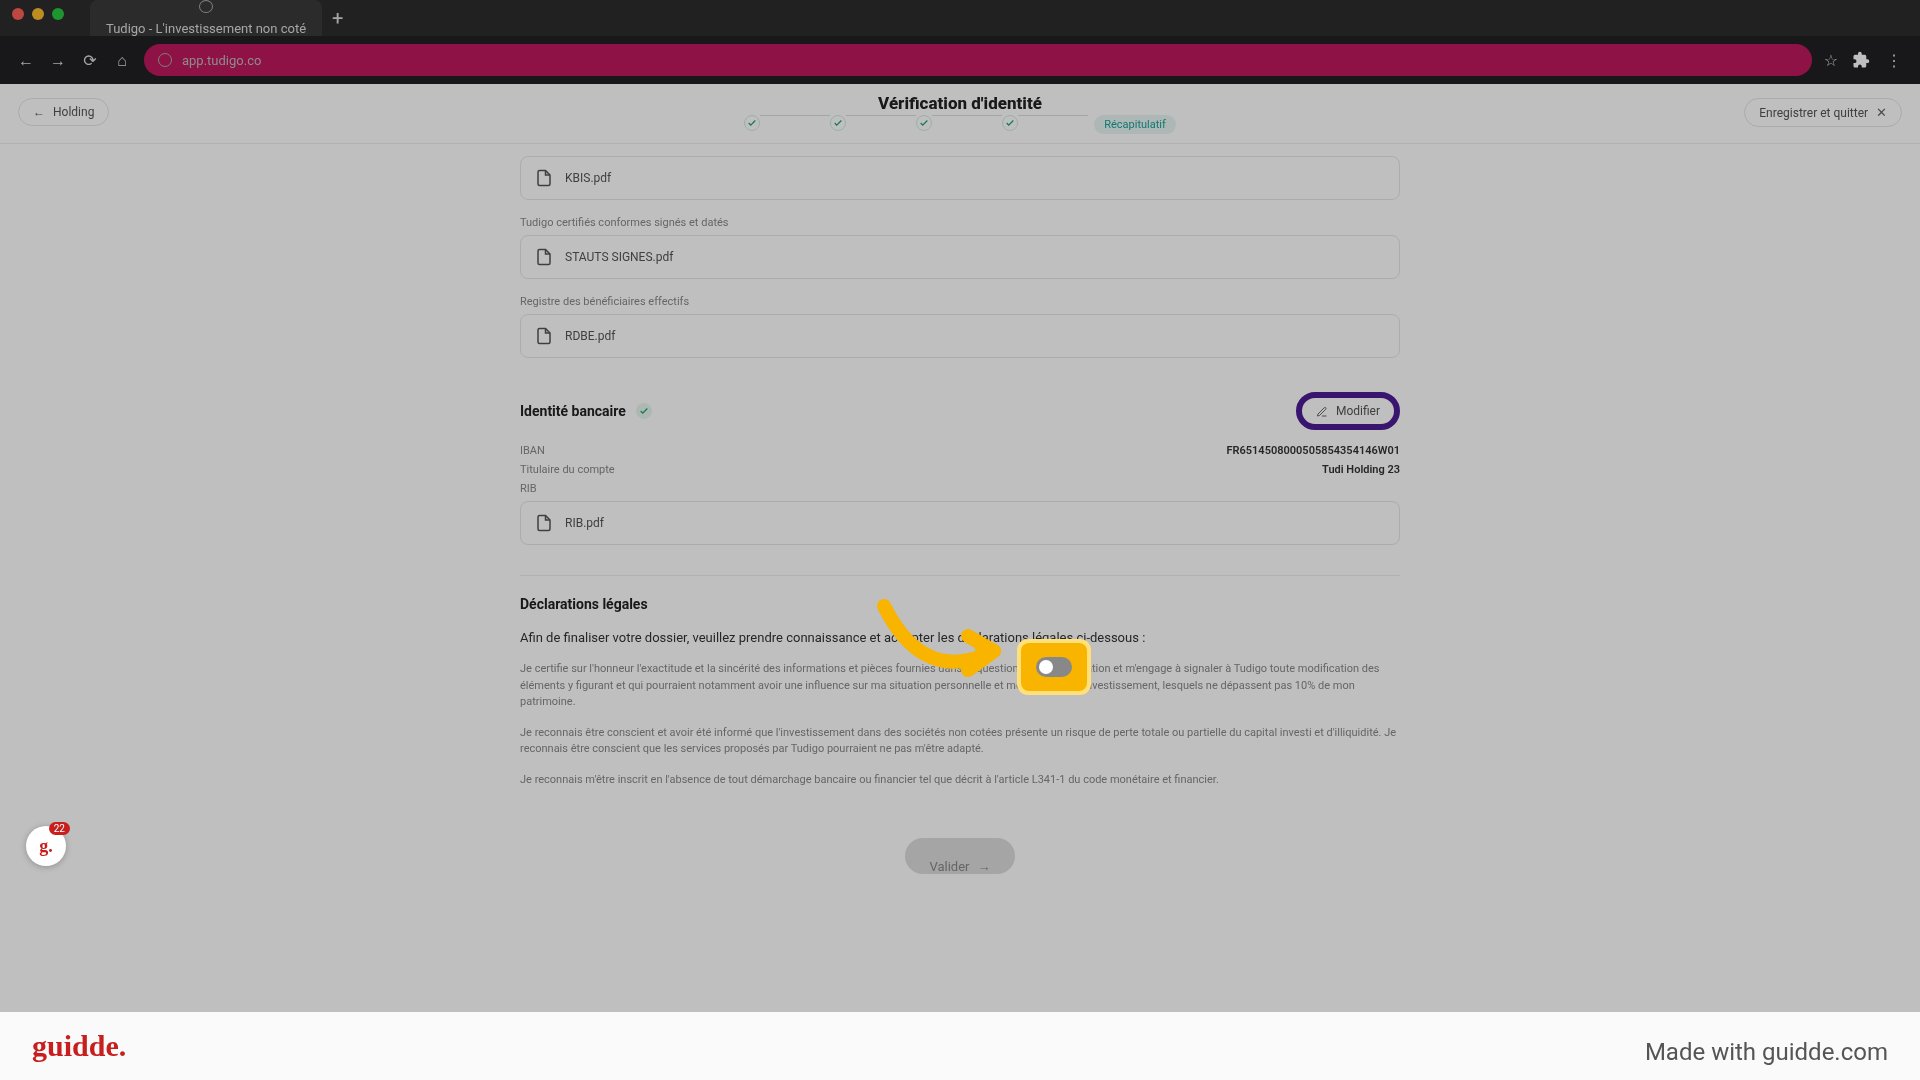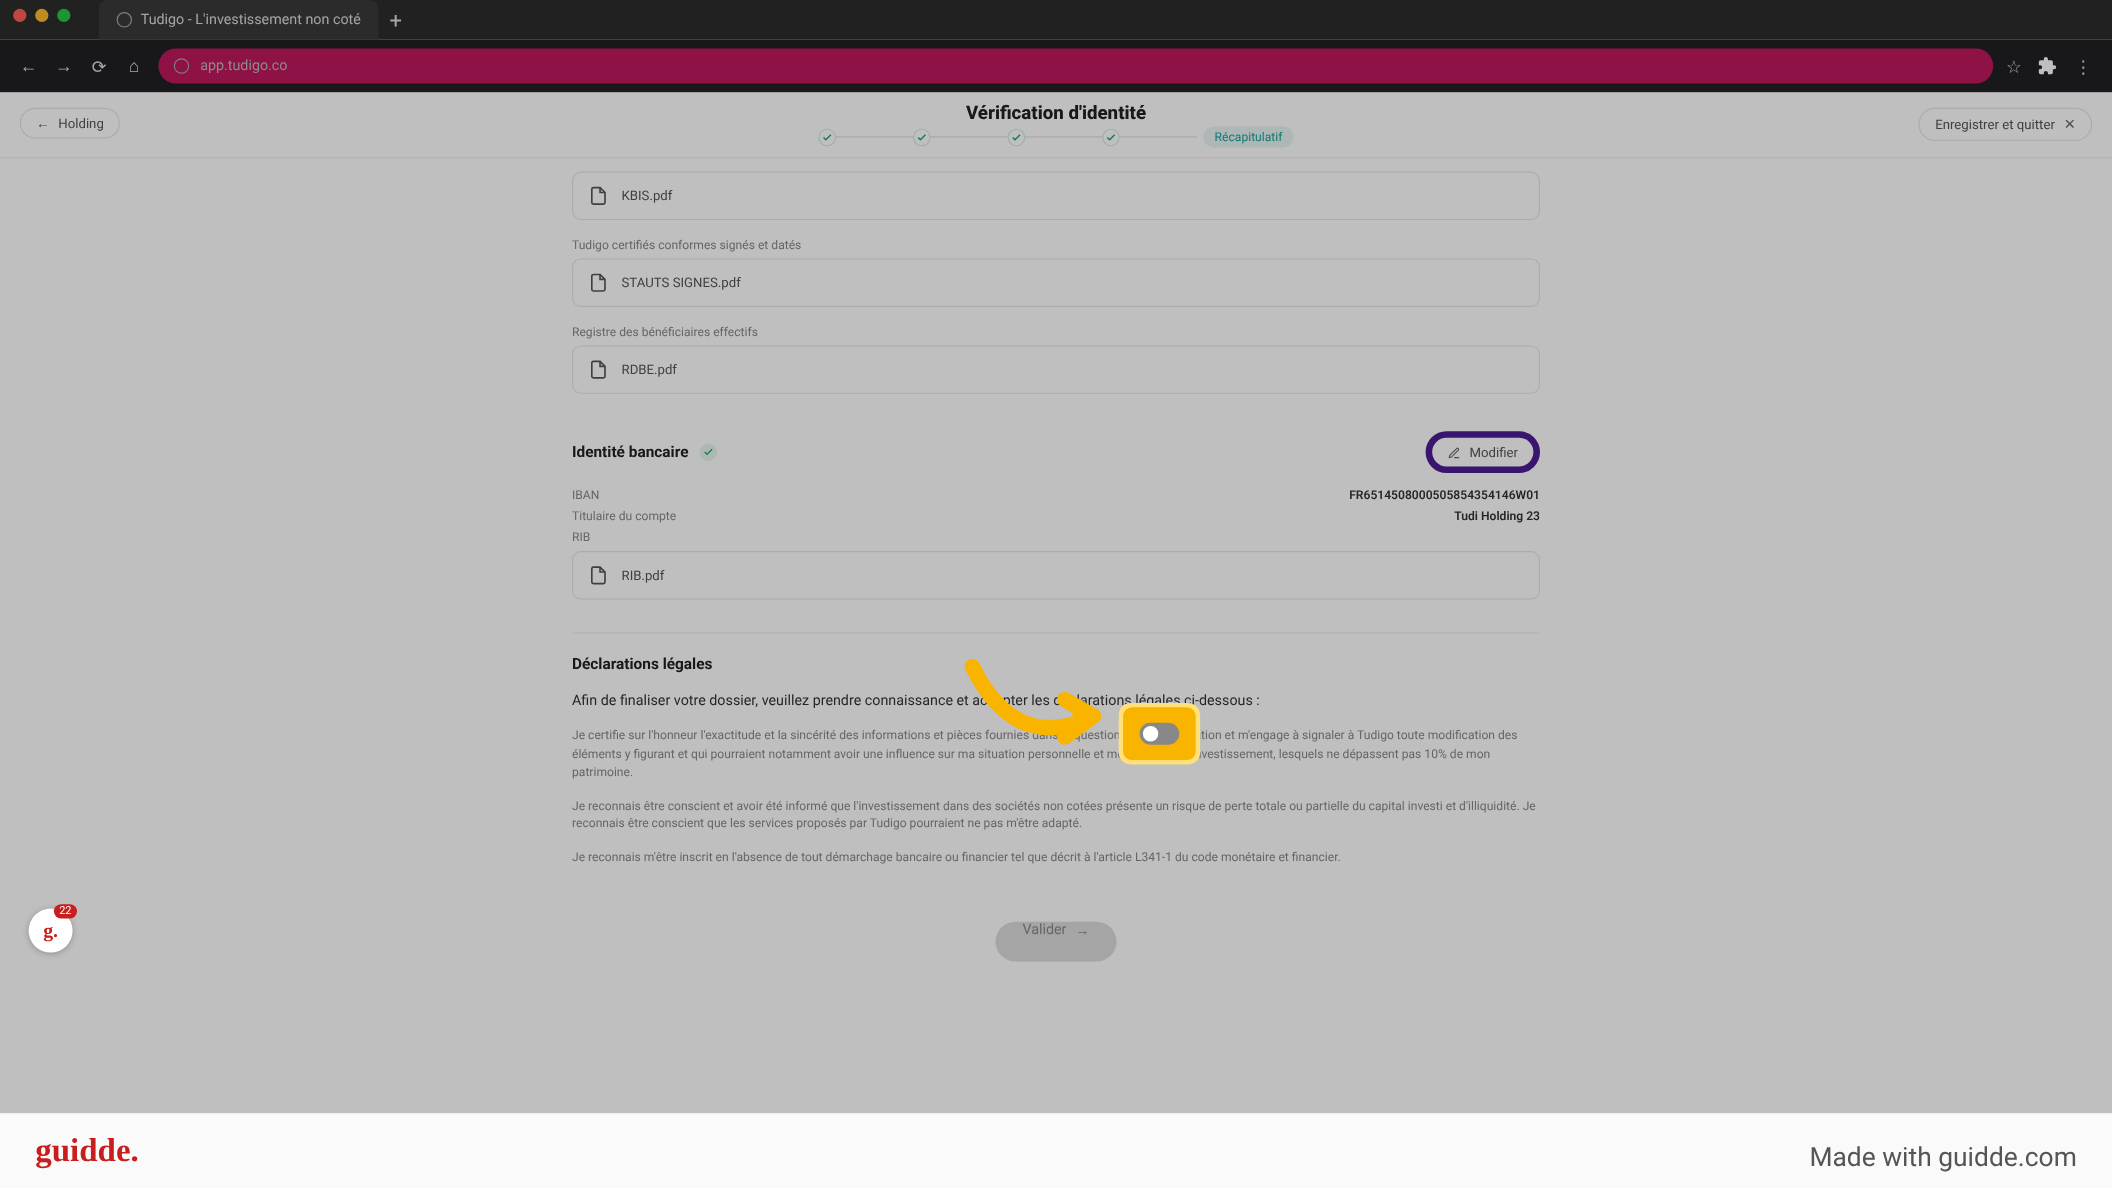--- a/index.html
+++ b/index.html
@@ -7,42 +7,42 @@
 
   
   .dim-overlay { position:absolute; inset:0; background: rgba(0,0,0,0.25); z-index: 5; pointer-events:none; }
 
   
   .browser-top { height: 28px; background: #2d2d2d; display:flex; align-items:center; padding:0 12px; gap:10px; }
   .traffic { display:flex; gap:8px; }
   .dot { width:12px; height:12px; border-radius:50%; }
   .dot.red{background:#ff5f57;} .dot.yellow{background:#febc2e;} .dot.green{background:#28c840;}
   .tab-strip{ display:flex; align-items:center; background:#2d2d2d; height:36px; padding-left:90px; margin-top:-28px; }
-  .browser-tab{ display:flex; align-items:center; gap:8px; color:#ddd; font-size:13px; padding:0 16px; background:#3a3a3a; height:100%; border-top-left-radius:8px; border-top-right-radius:8px; }
+  .browser-tab{ display:flex; align-items:center; gap:8px; color:#ddd; font-size:13px; padding:0 16px; background:#3a3a3a; height:100%; border-top-left-radius:8px; border-top-right-radius:8px;flex-direction:column; }
   .tab-globe{ width:14px;height:14px; border:1.5px solid #aaa; border-radius:50%; position:relative;}
   .new-tab{ color:#ddd; font-size:20px; margin-left:10px; }
 
   .addr-bar{ height:48px; background:#202124; display:flex; align-items:center; padding:0 16px; gap:12px; }
   .addr-btn{ color:#ddd; font-size:16px; width:20px; text-align:center; }
   .url-pill{ flex:1; background:#be185d; border-radius:20px; height:32px; display:flex; align-items:center; padding:0 14px; gap:10px; color:#bbb; font-size:13px; }
   .url-pill .globe{ width:14px;height:14px;border:1.5px solid #aaa;border-radius:50%; }
   .addr-right{ display:flex; gap:14px; color:#ddd; align-items:center; }
   .star{ font-size:16px; }
   .puzzle{ width:18px; height:18px; }
 
   
   .page { background:#ffffff; position:relative; height: calc(100% - 112px); }
 
   
   .header-row{ height:60px; border-bottom:1px solid #eee; position:relative; display:flex; flex-direction:column; align-items:center; justify-content:center; }
   .page-title{ font-weight:800; font-size:17px; color:#222; }
   .back-btn{ position:absolute; left:18px; top:14px; border:1px solid #e4e4e4; border-radius:20px; padding:6px 14px; display:flex; align-items:center; gap:8px; font-size:12px; color:#555; background:#fff; }
   .save-quit{ position:absolute; right:18px; top:14px; border:1px solid #e4e4e4; border-radius:20px; padding:6px 14px; display:flex; align-items:center; gap:8px; font-size:12px; color:#555; background:#fff;}
 
-  .stepper{ display:flex; align-items:center; gap:0; margin-top:2px; }
+  .stepper{ display:flex; gap:0; margin-top:2px; }
   .step-dot{ width:16px;height:16px;border-radius:50%; background:#fff; border:1px solid #cfece0; display:flex;align-items:center;justify-content:center; }
   .step-dot svg{ width:10px;height:10px; }
   .step-line{ width:70px; height:1px; background:#ddd; }
   .step-current{ font-size:11px; color:#1aa198; background:#e7f6f3; padding:3px 10px; border-radius:10px; margin-left:6px; }
 
   .content{ width:880px; margin:0 auto; padding-top:12px; }
 
   .field-label{ font-size:11px; color:#888; margin-bottom:6px; }
   .file-row{ border:1px solid #e6e6e6; border-radius:8px; height:44px; display:flex; align-items:center; padding:0 14px; gap:12px; margin-bottom:16px; background:#fff;}
   .file-icon{ width:18px;height:18px; }
@@ -65,21 +65,21 @@
   .decl-para{ font-size:11px; color:#888; line-height:1.5; margin-bottom:14px;}
 
   
   .toggle-highlight{ position:absolute; left:1025px; top:647px; width:58px; height:40px; background:#f9b400; border-radius:4px; display:flex; align-items:center; justify-content:center; z-index:10; box-shadow:0 0 0 4px #f9b400, 0 0 0 8px #ffe07a; }
   .toggle{ width:36px; height:20px; background:#888; border-radius:12px; position:relative; }
   .toggle::after{ content:''; position:absolute; left:3px; top:3px; width:14px;height:14px; background:#fff; border-radius:50%; }
 
   
   .arrow-annot{ position:absolute; left:864px; top:596px; z-index:9; }
 
-  .validate-btn{ margin:50px auto 0; width:110px; height:36px; border-radius:20px; background:#dcdcdc; color:#888; font-size:13px; display:flex; align-items:flex-start; justify-content:center; gap:8px;}
+  .validate-btn{ margin:50px auto 0; width:110px; height:36px; border-radius:20px; background:#dcdcdc; color:#888; font-size:13px; display:flex; align-items:flex-end; justify-content:center; gap:8px;}
 
   
   .guidde-badge{ position:absolute; left:26px; top:826px; width:40px; height:40px; background:#fff; border-radius:50%; box-shadow:0 1px 6px rgba(0,0,0,0.25); display:flex; align-items:center; justify-content:center; z-index:6;}
   .guidde-badge .g{ color:#c81e1e; font-weight:800; font-size:18px; font-family:Georgia,serif;}
   .guidde-badge .g::after{ content:'.'; }
   .guidde-badge .count{ position:absolute; top:-4px; right:-4px; background:#c81e1e; color:#fff; font-size:10px; border-radius:10px; padding:1px 5px;}
 
   
   .footer{ position:absolute; left:0; right:0; bottom:0; height:68px; background:#fafafa; display:flex; align-items:center; justify-content:space-between; padding:0 32px; z-index:7; }
   .footer-logo{ color:#c81e1e; font-weight:800; font-size:30px; font-family:Georgia,serif; }

